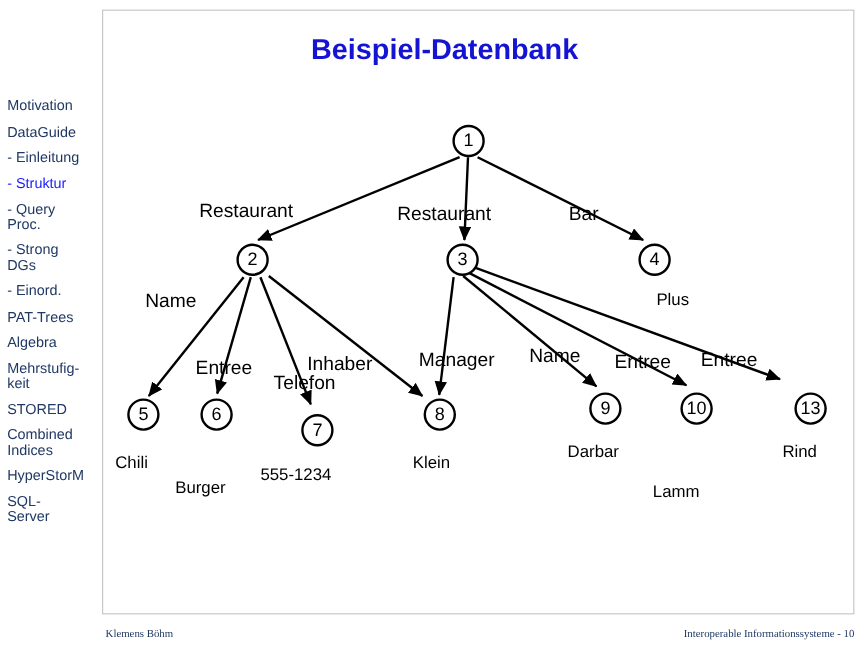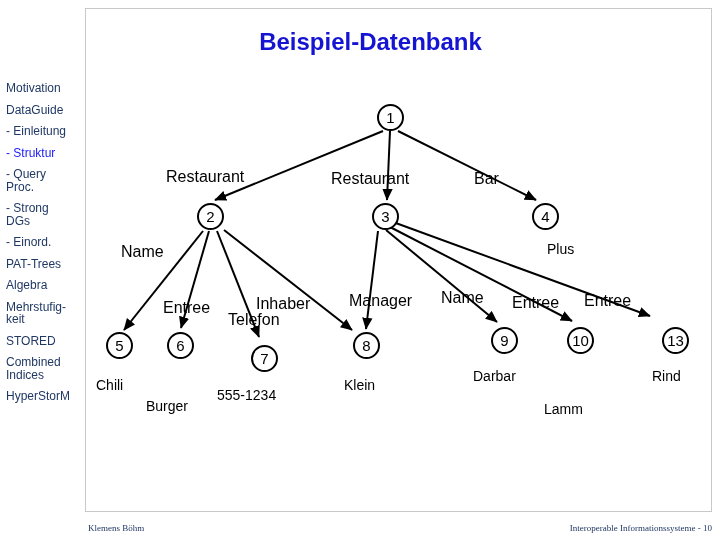--- a/index.html
+++ b/index.html
@@ -72,20 +72,22 @@
   DGs</div>
   <div class="nav-item">- Einord.</div>
   <div class="nav-item">PAT-Trees</div>
   <div class="nav-item">Algebra</div>
   <div class="nav-item">Mehrstufig-
 keit</div>
   <div class="nav-item">STORED</div>
   <div class="nav-item">Combined
 Indices</div>
   <div class="nav-item">HyperStorM</div>
+  <div class="nav-item">SQL-
+Server</div>
 </nav>
 
 <div id="title">Beispiel-Datenbank</div>
 
 <div id="graph">
   <svg id="edge-layer" width="720" height="540" style="position:absolute;left:0;top:0;">
     <defs>
       <marker id="ah" markerWidth="7" markerHeight="7" refX="5.6" refY="2.6" orient="auto" markerUnits="strokeWidth">
         <path d="M0,0 L6,2.6 L0,5.2 z" fill="#000"></path>
       </marker>

